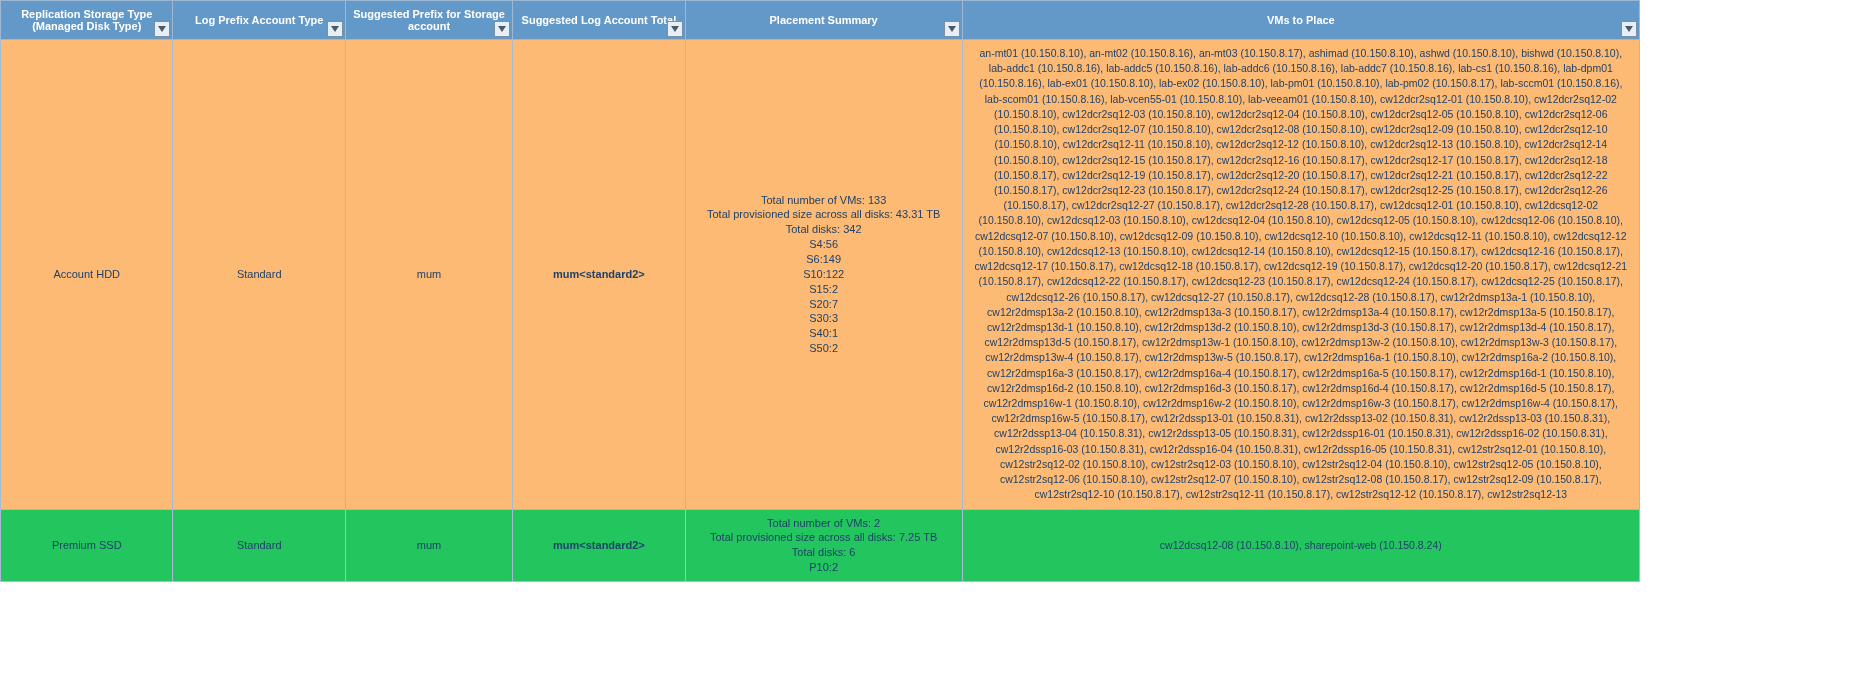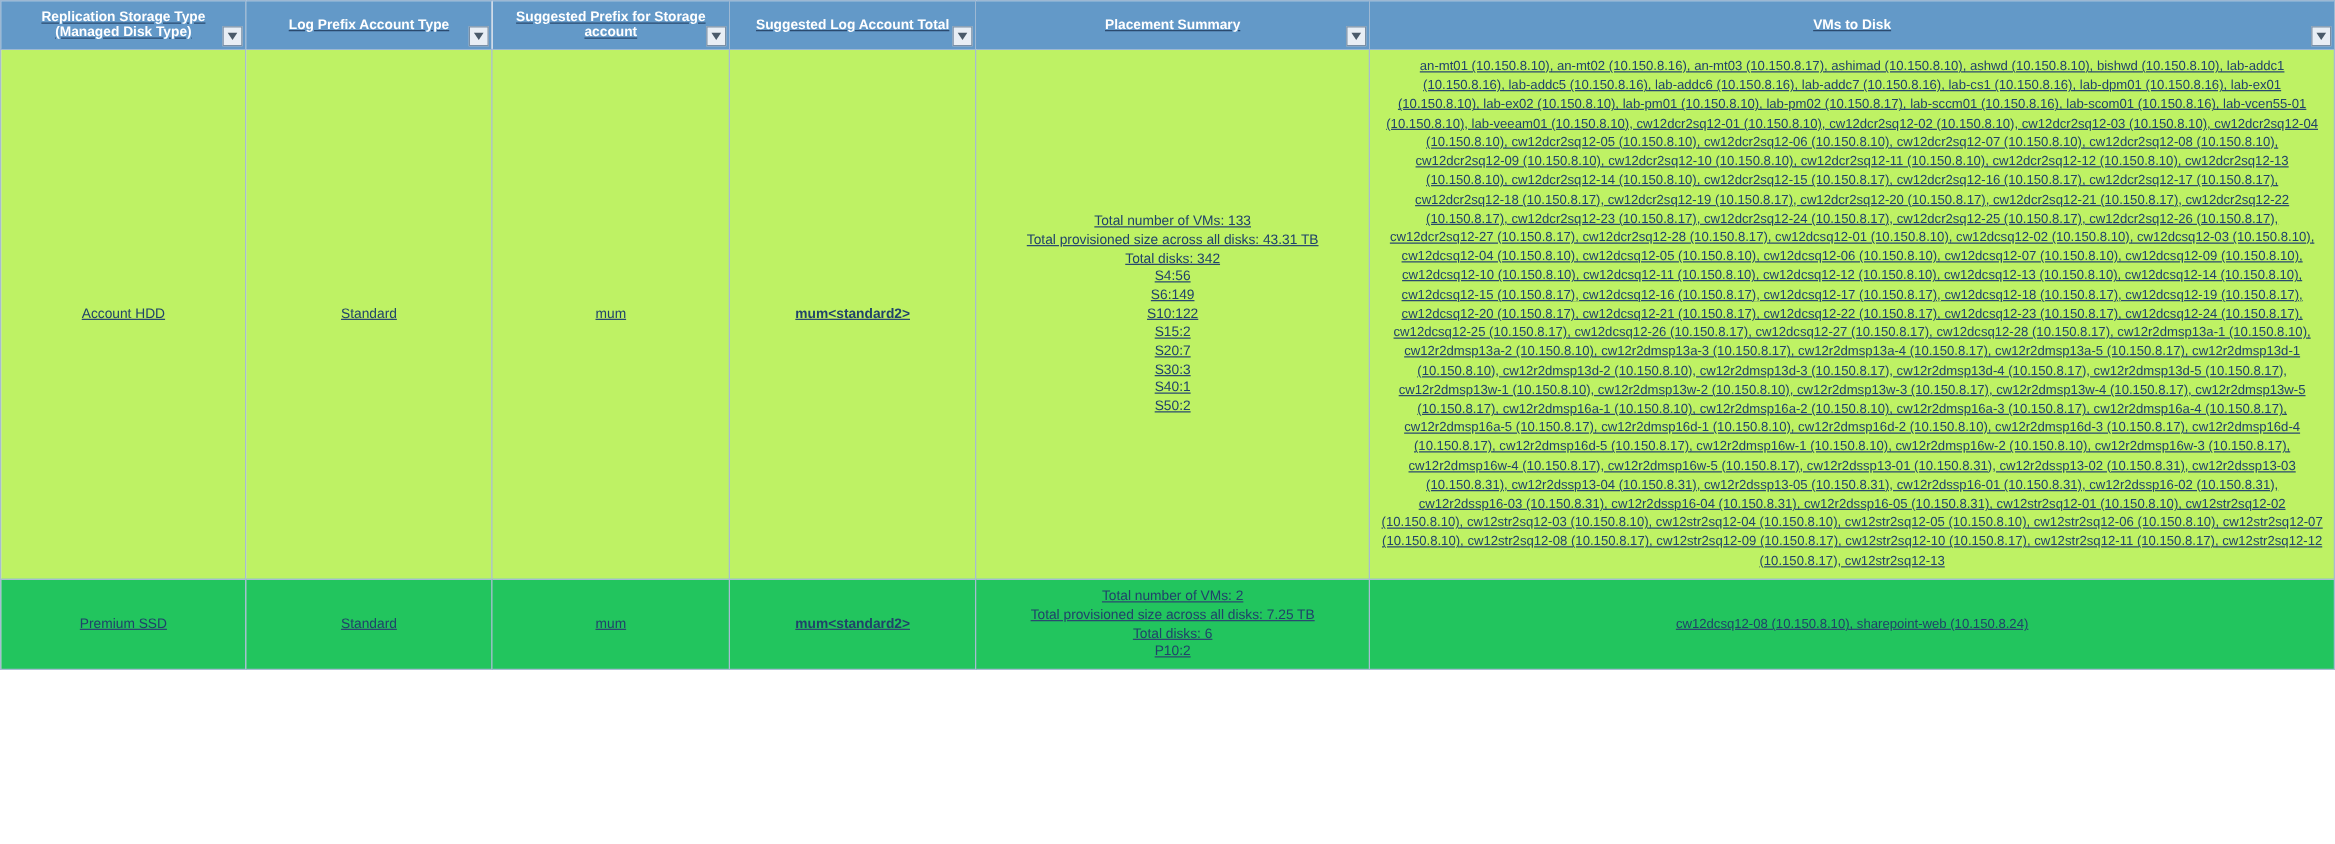--- a/index.html
+++ b/index.html
@@ -1,21 +1,21 @@
 <!DOCTYPE html>
 <html><head>
 <meta charset="utf-8">
 <style>
   html,body{margin:0;padding:0;font-family:"Segoe UI",Arial,sans-serif;font-size:11px;color:#2a4a6f;background:#fff;}
-  table{border-collapse:collapse;width:1868px;table-layout:fixed;text-decoration:underline;}
+  table{border-collapse:collapse;width:1640px;table-layout:fixed;}
   th{background:#6399c8;color:#fff;font-weight:700;text-align:center;vertical-align:middle;border:1px solid #9db8d3;padding:2px 4px;position:relative;height:34px;font-size:11px;}
   th .filter-btn{position:absolute;right:2px;bottom:2px;width:14px;height:14px;background:#e8eef5;border:1px solid #7a8fa5;display:flex;align-items:center;justify-content:center;cursor:pointer;}
   th .filter-btn svg{display:block;}
   td{border:1px solid #a7bcd2;padding:6px 8px;vertical-align:middle;text-align:center;font-size:11px;line-height:1.35;color:#20426a;}
-  tr.r0 td{background:#bef264;}
+  tr.r0 td{background:#fdba74;}
   tr.r1 td{background:#22c55e;}
   td.vms{font-size:10.5px;line-height:1.45;}
   td.summary{white-space:pre-line;text-align:center;}
   .bold{font-weight:700;}
   col.c0{width:165px;}
   col.c1{width:165px;}
   col.c2{width:160px;}
   col.c3{width:165px;}
   col.c4{width:265px;}
   col.c5{width:648px;}
@@ -70,21 +70,21 @@
       </th>
       <th>
         <span>Placement Summary</span>
         <span class="filter-btn">
             <svg width="8" height="6">
               <polygon points="0,0 8,0 4,6" fill="#4a5a6a"></polygon>
             </svg>
           </span>
       </th>
       <th>
-        <span>VMs to Disk</span>
+        <span>VMs to Place</span>
         <span class="filter-btn">
             <svg width="8" height="6">
               <polygon points="0,0 8,0 4,6" fill="#4a5a6a"></polygon>
             </svg>
           </span>
       </th>
     </tr>
   </thead>
   <tbody>
     <tr class="r0">

